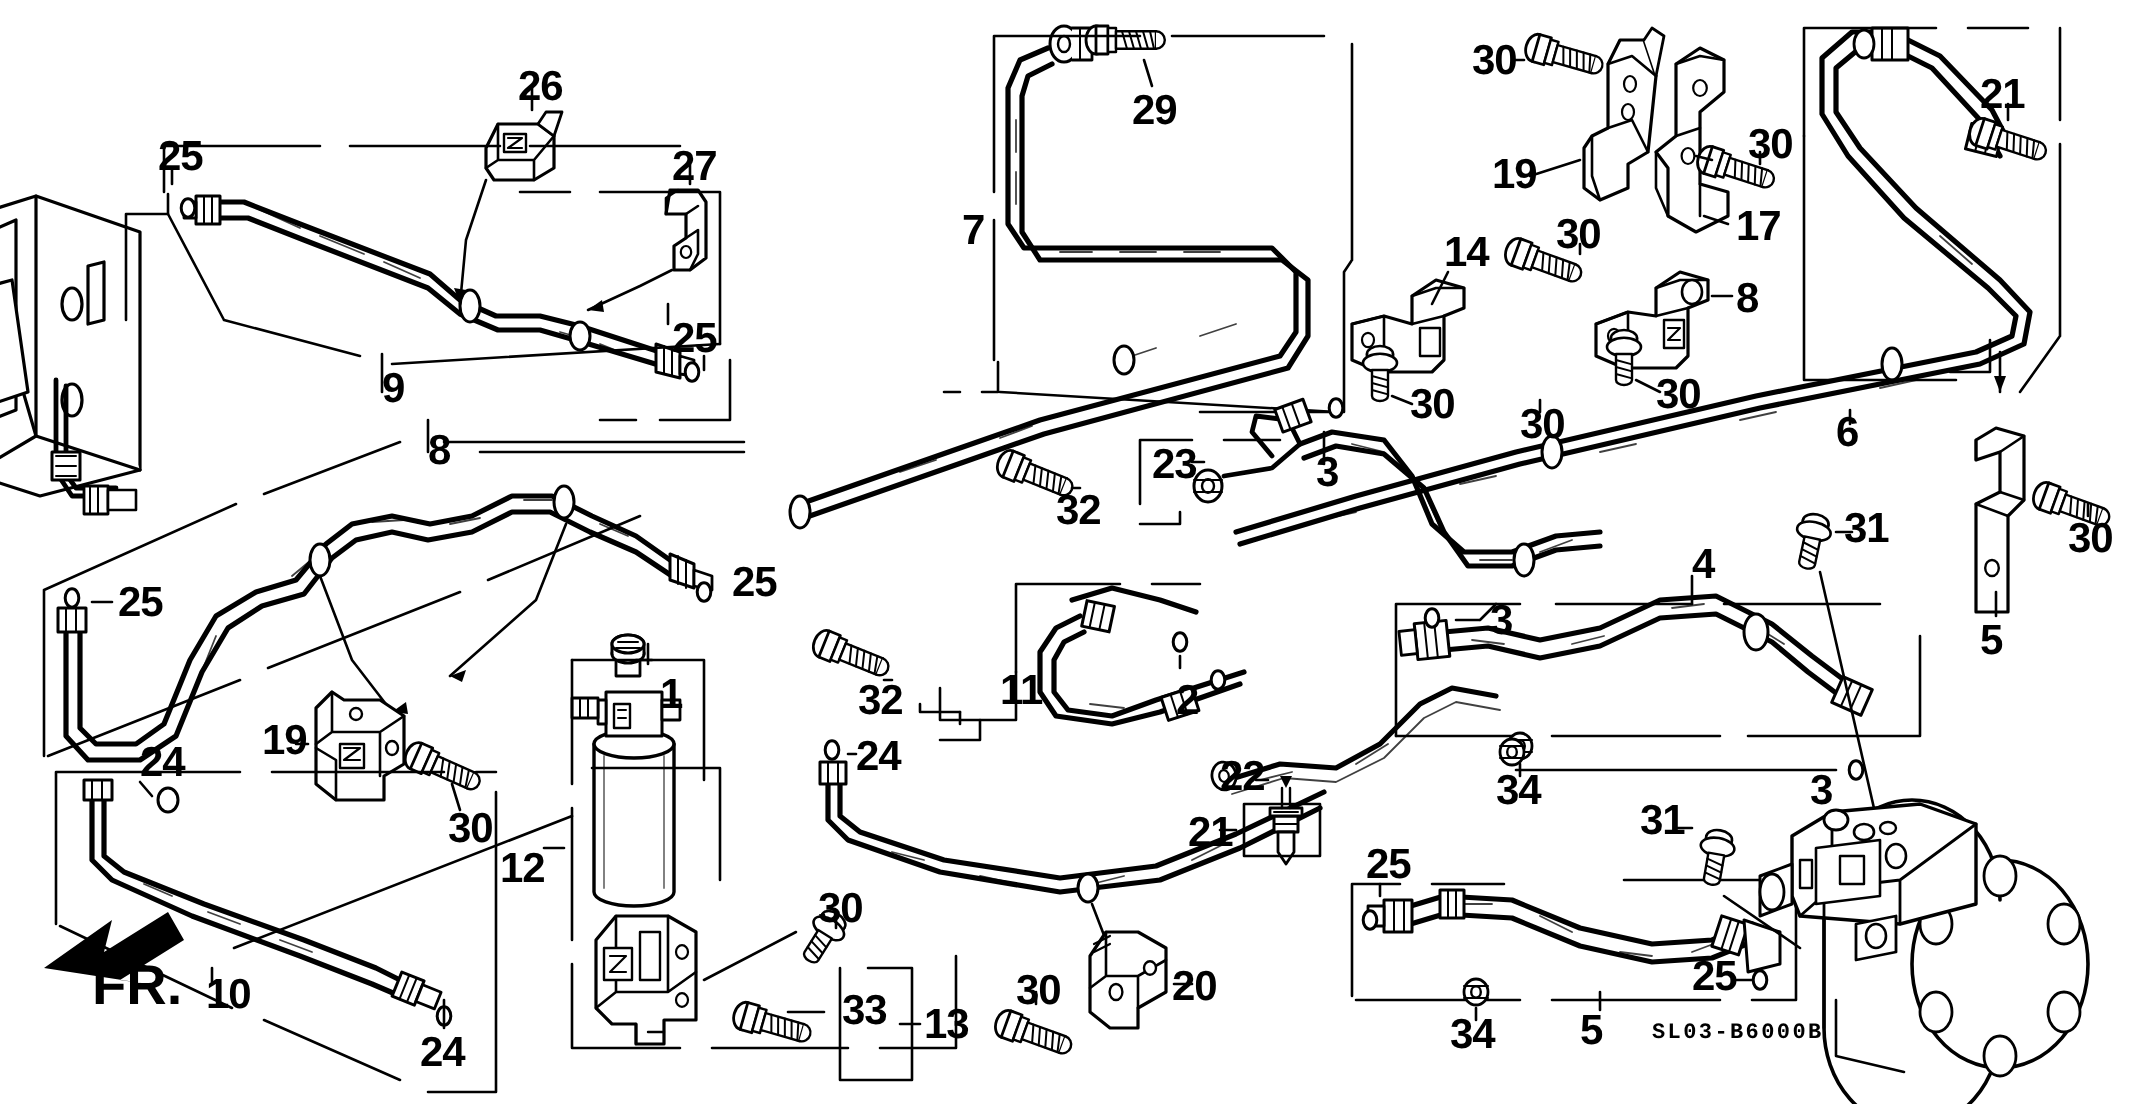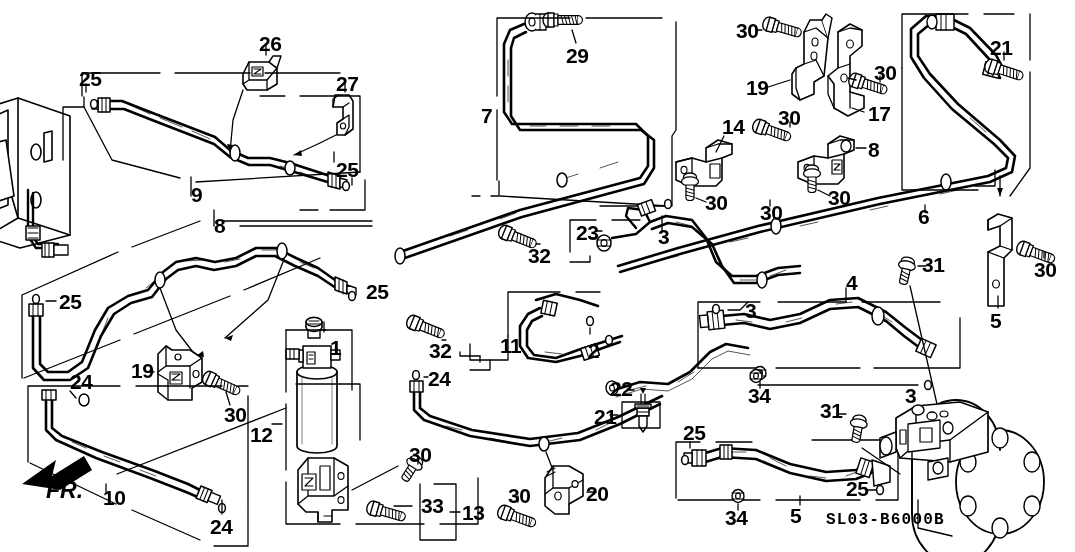--- a/index.html
+++ b/index.html
@@ -15,24 +15,24 @@
   .lbl{
     position:absolute;
     font-family:"Liberation Sans",sans-serif;
     font-weight:bold;
     color:#000;
     line-height:1;
     white-space:nowrap;
     -webkit-user-select:none;
   }
   .n{font-size:21px;letter-spacing:-0.5px;}
-  .fr{font-size:23px;font-style:italic;letter-spacing:0px;}
+  .fr{font-size:28px;letter-spacing:0px;}
   .dwg{
     font-family:"Liberation Mono",monospace;
-    font-size:16px;font-weight:bold;letter-spacing:1.2px;
+    font-size:11px;font-weight:bold;letter-spacing:1.2px;
   }
 </style>
 </head>
 <body>
 
 <div id="sheet">
 
   <svg id="art" viewBox="0 0 1075 552" xmlns="http://www.w3.org/2000/svg">
     <defs>
       <g id="bolt-h">

